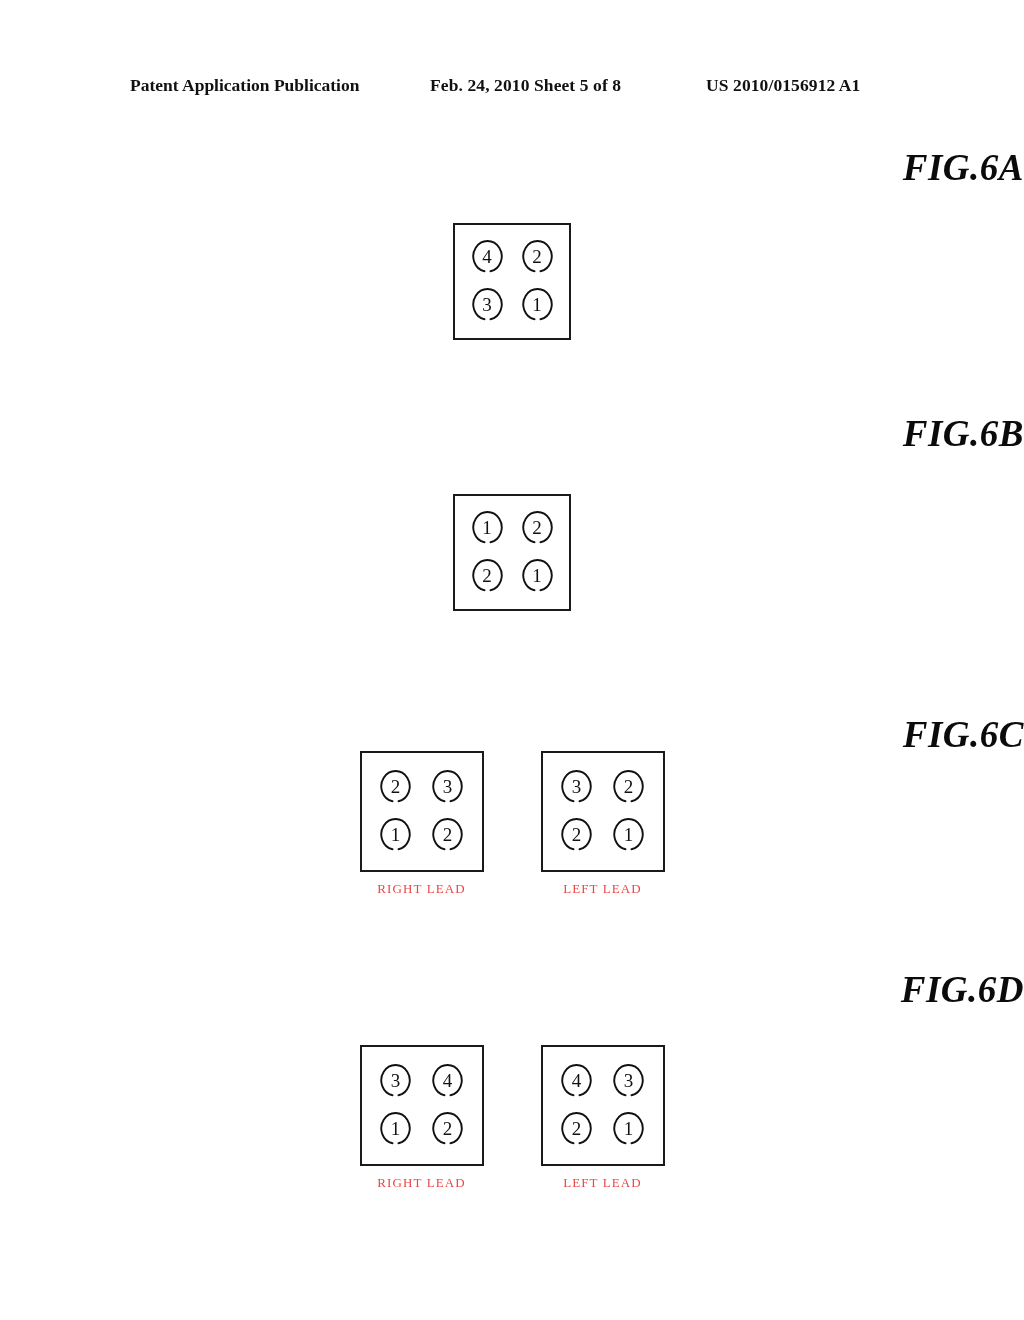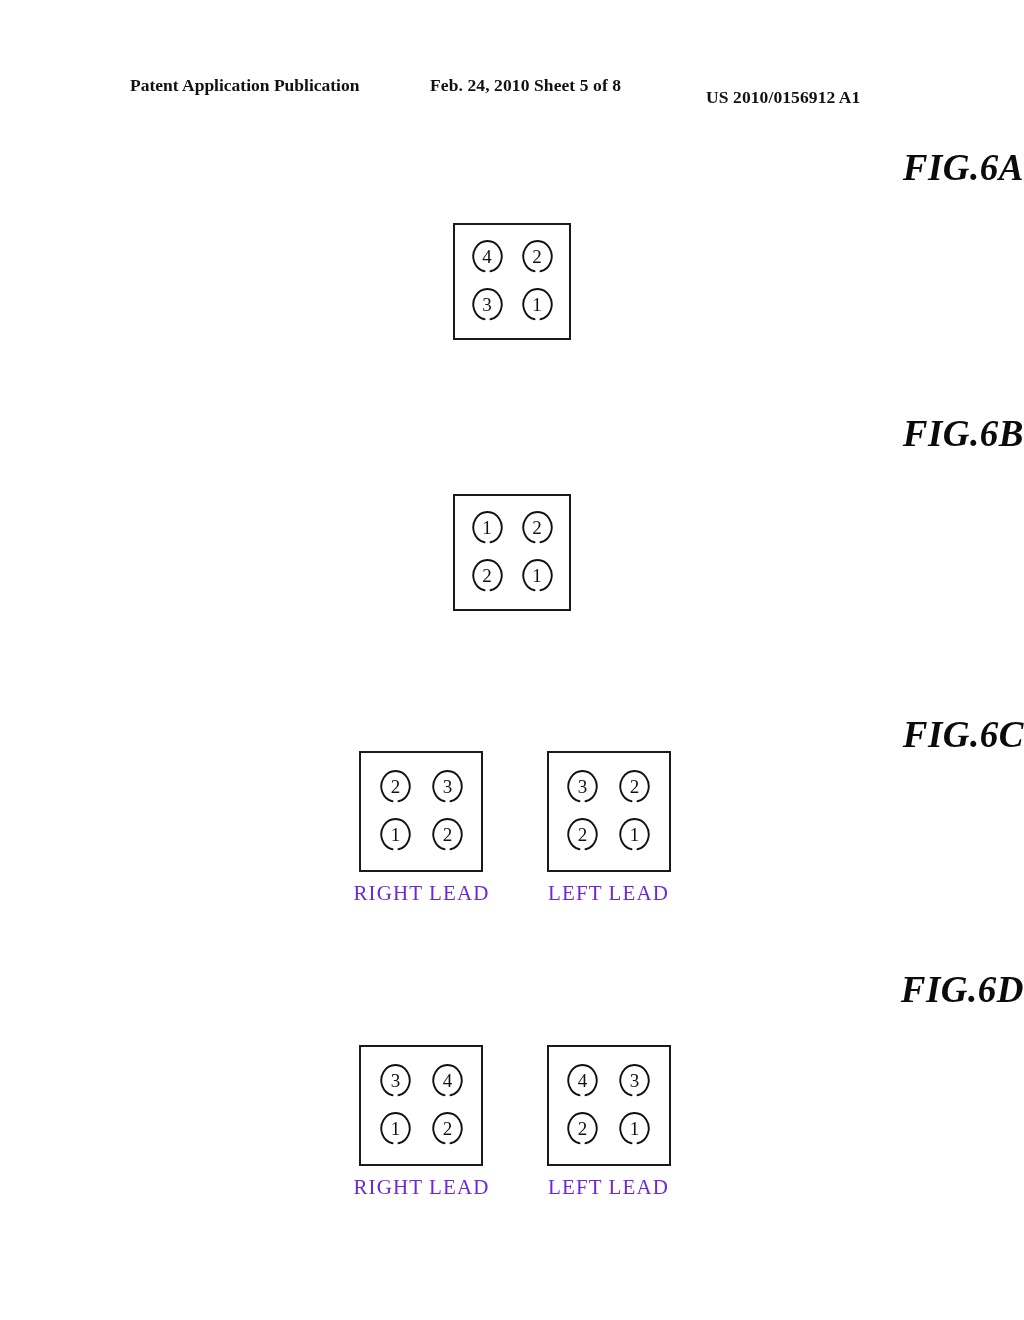--- a/index.html
+++ b/index.html
@@ -29,21 +29,21 @@
     position: absolute;
     font-family: "Liberation Serif", serif;
     font-weight: bold;
     font-size: 17.5px;
     line-height: 22px;
     white-space: nowrap;
     color: #111111;
   }
   .hdr-pub   { left: 130px; top: 0; }
   .hdr-date  { left: 430px; top: 0; letter-spacing: 0.1px; }
-  .hdr-docid { left: 706px; top: 0; letter-spacing: 0.1px; margin-top: 12px; }
+  .hdr-docid { left: 706px; top: 0; letter-spacing: 0.1px; }
 
   
   .figure {
     position: absolute;
     left: 0;
     width: 1024px;
   }
   .fig-title {
     position: absolute;
     left: 0;
@@ -115,23 +115,23 @@
     font-family: "Liberation Serif", serif;
     font-size: 19px;
     line-height: 19px;
     color: #111111;
     transform: translateY(-0.5px);
   }
 
   .lead-label {
     margin-top: 9px;
     font-family: "Liberation Serif", serif;
-    font-size: 21px;
+    font-size: 13px;
     letter-spacing: 1.1px;
-    color: #6d28d9;
+    color: #ef4444;
     white-space: nowrap;
     text-align: left;
   }
 
   
   .pad-row.dual { gap: 57px; }
 
   
   #fig-6a .fig-title { top: 146px; }
   #fig-6a .pad-row   { top: 223px; }

